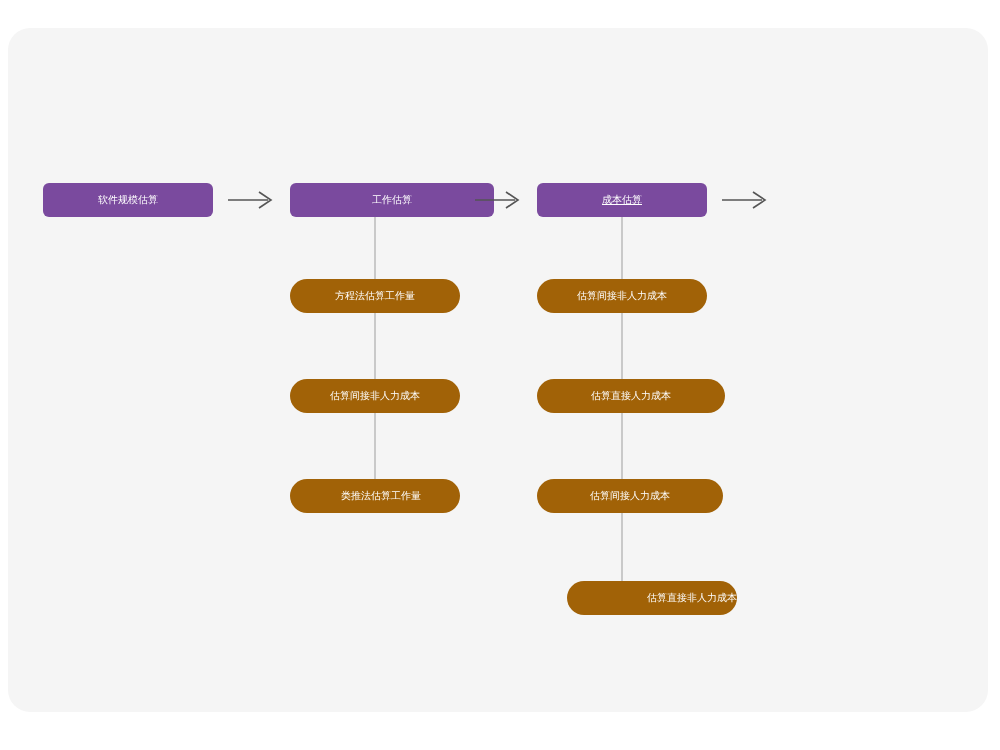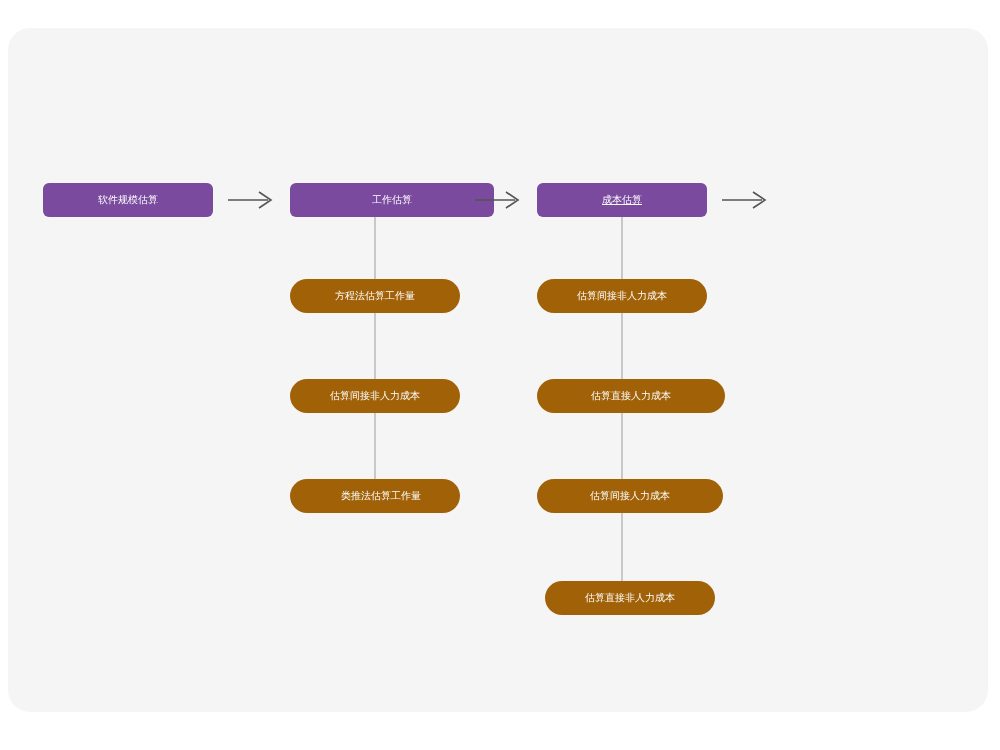--- a/index.html
+++ b/index.html
@@ -129,15 +129,15 @@
   <div class="node secondary" style="left:290px; top:379px; width:170px;">估算间接非人力成本</div>
 
   <div class="node secondary" style="left:290px; top:479px; width:170px;padding-left:12px;">类推法估算工作量</div>
 
   <div class="node secondary" style="left:537px; top:279px; width:170px;">估算间接非人力成本</div>
 
   <div class="node secondary" style="left:537px; top:379px; width:188px;">估算直接人力成本</div>
 
   <div class="node secondary" style="left:537px; top:479px; width:186px;">估算间接人力成本</div>
 
-  <div class="node secondary" style="left:545px; top:581px; width:170px;">估算直接非人力成本</div>
+  <div class="node secondary" style="left:567px; top:581px; width:170px;text-align:right;">估算直接非人力成本</div>
 
 </div>
 
 </body></html>

